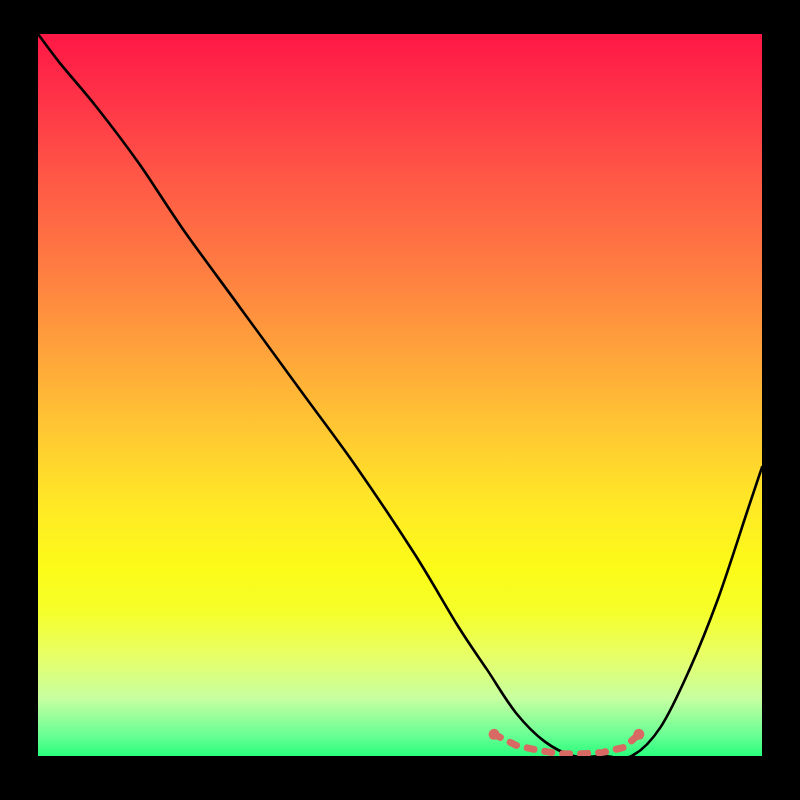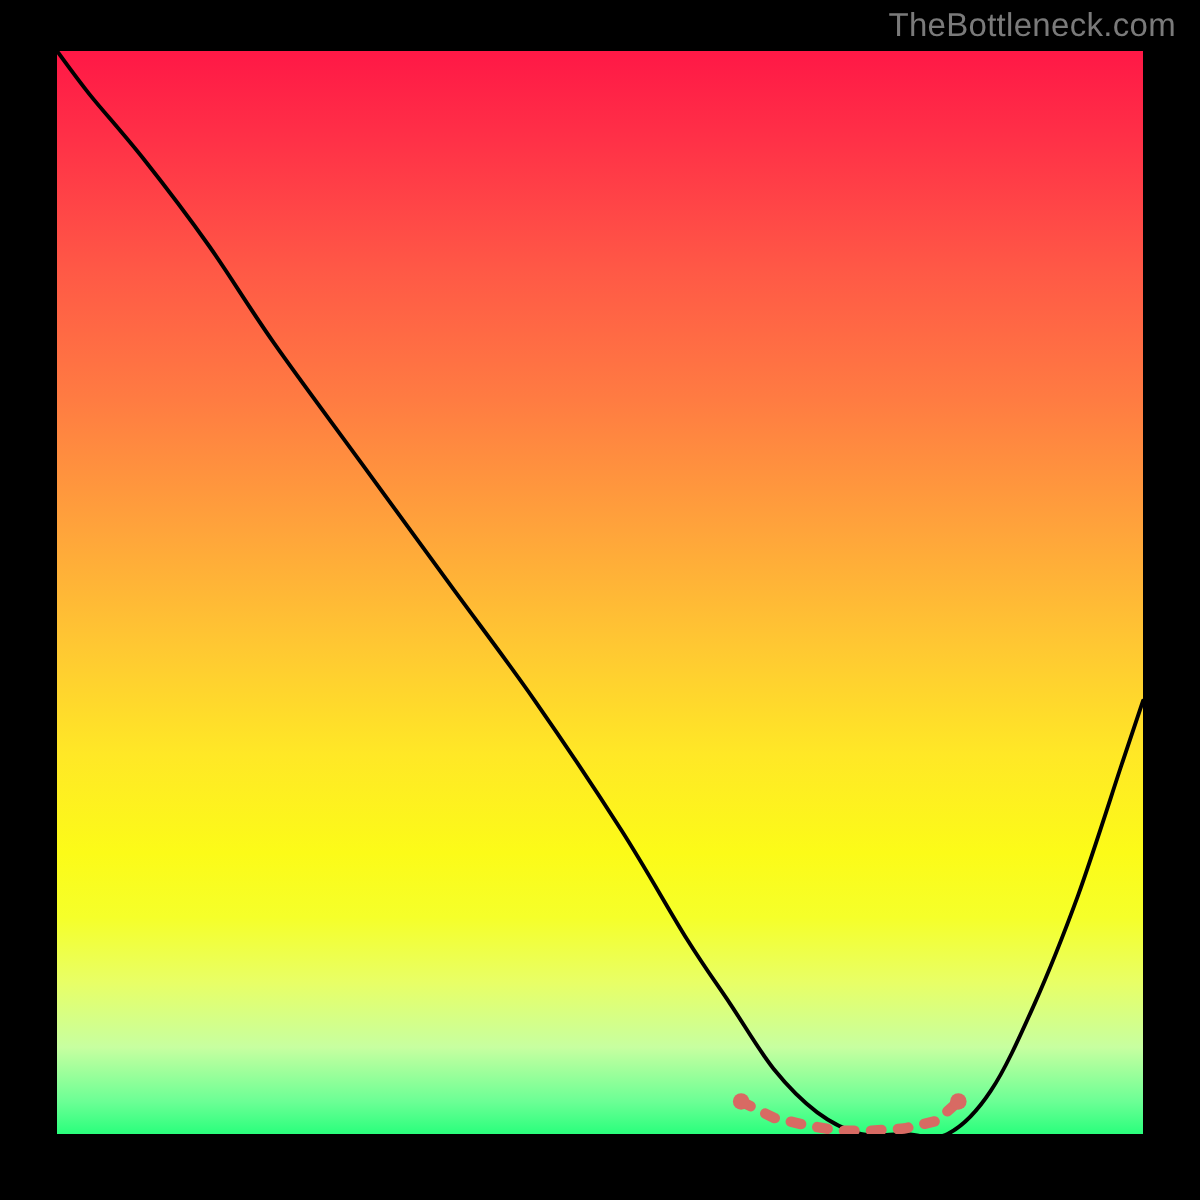--- a/index.html
+++ b/index.html
@@ -58,21 +58,20 @@
     width: 724px;
     height: 722px;
     pointer-events: none;
   }
 </style>
 </head>
 <body>
 
 <div class="container">
 
-  <div class="watermark">TheBottleneck.com</div>
 
   <div class="plot-area"></div>
 
   <svg class="svg-overlay" viewBox="0 0 724 722">
     <path id="curve-path" fill="none" stroke="#000000" stroke-width="2.6" stroke-linecap="round" stroke-linejoin="round" d="M 0.0 0.0 C 3.6 4.8, 12.1 16.8, 21.7 28.9 C 31.4 40.9, 44.6 55.4, 57.9 72.2 C 71.2 89.0, 86.9 109.5, 101.4 130.0 C 115.8 150.4, 127.9 170.9, 144.8 194.9 C 161.7 219.0, 183.4 247.9, 202.7 274.4 C 222.0 300.8, 241.3 327.3, 260.6 353.8 C 279.9 380.3, 299.3 405.5, 318.6 433.2 C 337.9 460.9, 359.6 493.4, 376.5 519.8 C 393.4 546.3, 407.9 572.8, 419.9 592.0 C 432.0 611.3, 439.2 620.9, 448.9 635.4 C 458.5 649.8, 468.2 666.6, 477.8 678.7 C 487.5 690.7, 497.1 700.3, 506.8 707.6 C 516.5 714.8, 526.1 719.6, 535.8 722.0 C 545.4 724.4, 555.1 722.0, 564.7 722.0 C 574.4 722.0, 584.0 726.8, 593.7 722.0 C 603.3 717.2, 613.0 707.6, 622.6 693.1 C 632.3 678.7, 641.9 657.0, 651.6 635.4 C 661.3 613.7, 670.9 589.6, 680.6 563.2 C 690.2 536.7, 702.3 498.2, 709.5 476.5 C 716.8 454.9, 721.6 440.4, 724.0 433.2"></path>
     <g id="markers-group">
         <path d="M 456.1 700.3 L 477.8 711.2 L 499.6 716.2 L 521.3 719.8 L 543.0 719.8 L 564.7 718.4 L 586.4 713.3 L 600.9 700.3" fill="none" stroke="#d86a63" stroke-width="7" stroke-linecap="round" stroke-dasharray="7 11"></path>
         <circle cx="456.1" cy="700.3" r="5.5" fill="#d86a63"></circle>
         <circle cx="600.9" cy="700.3" r="5.5" fill="#d86a63"></circle>
       </g>

